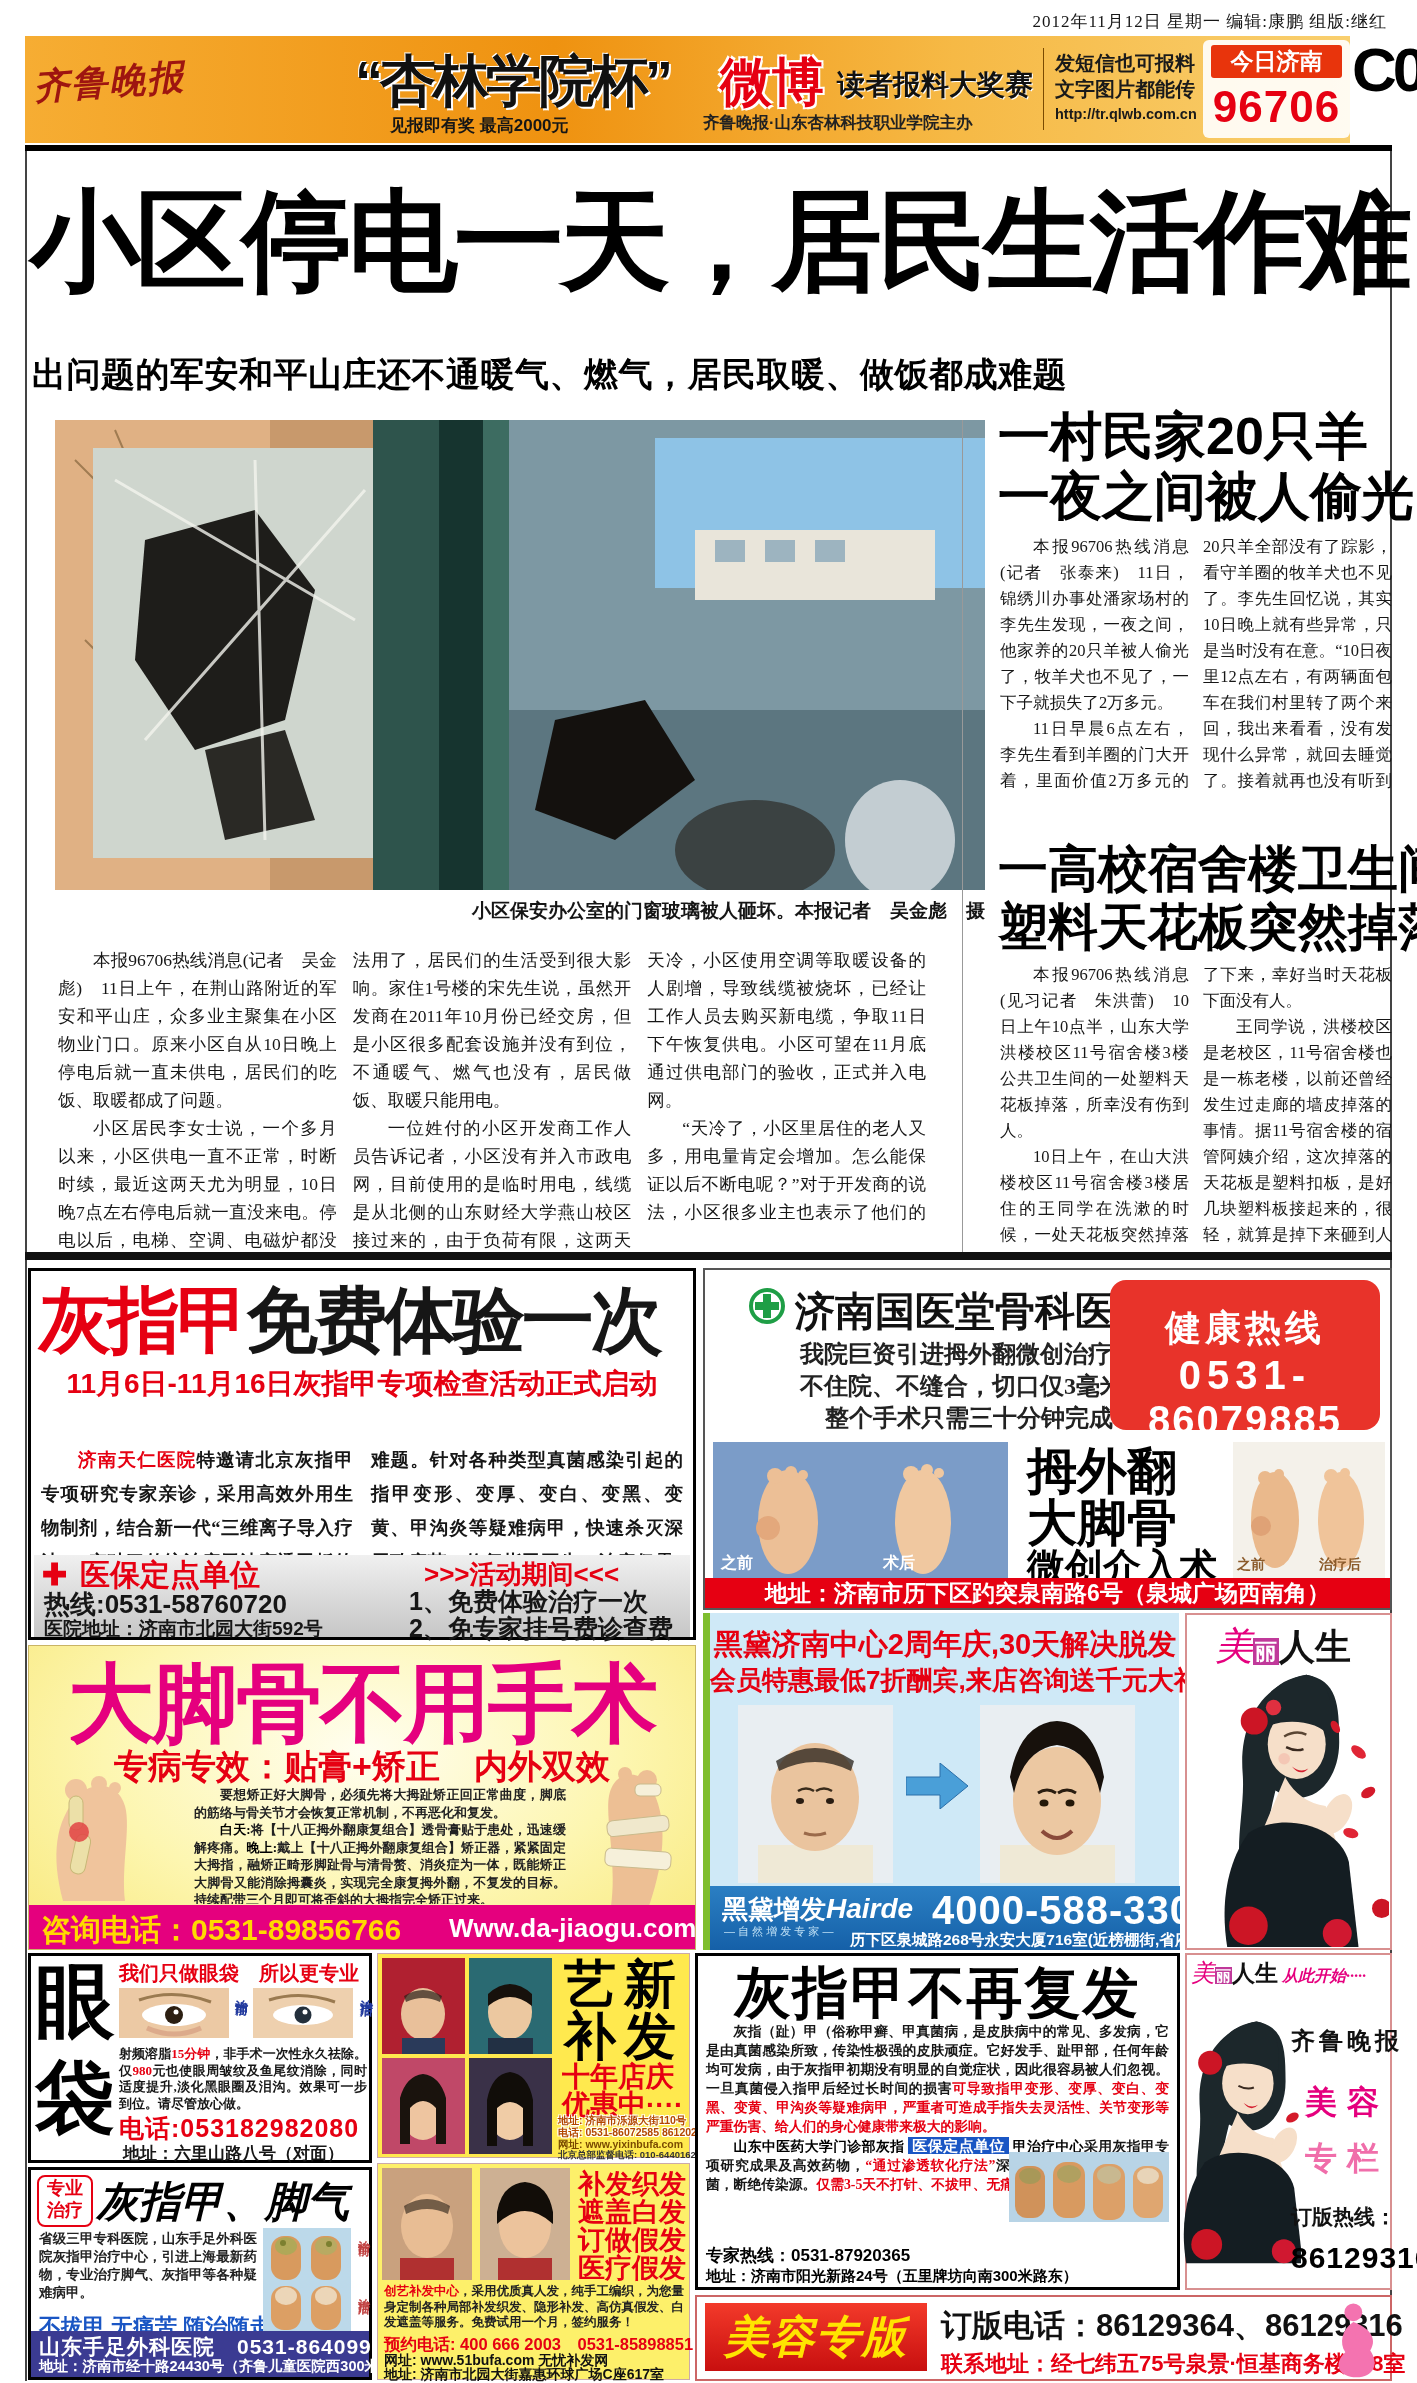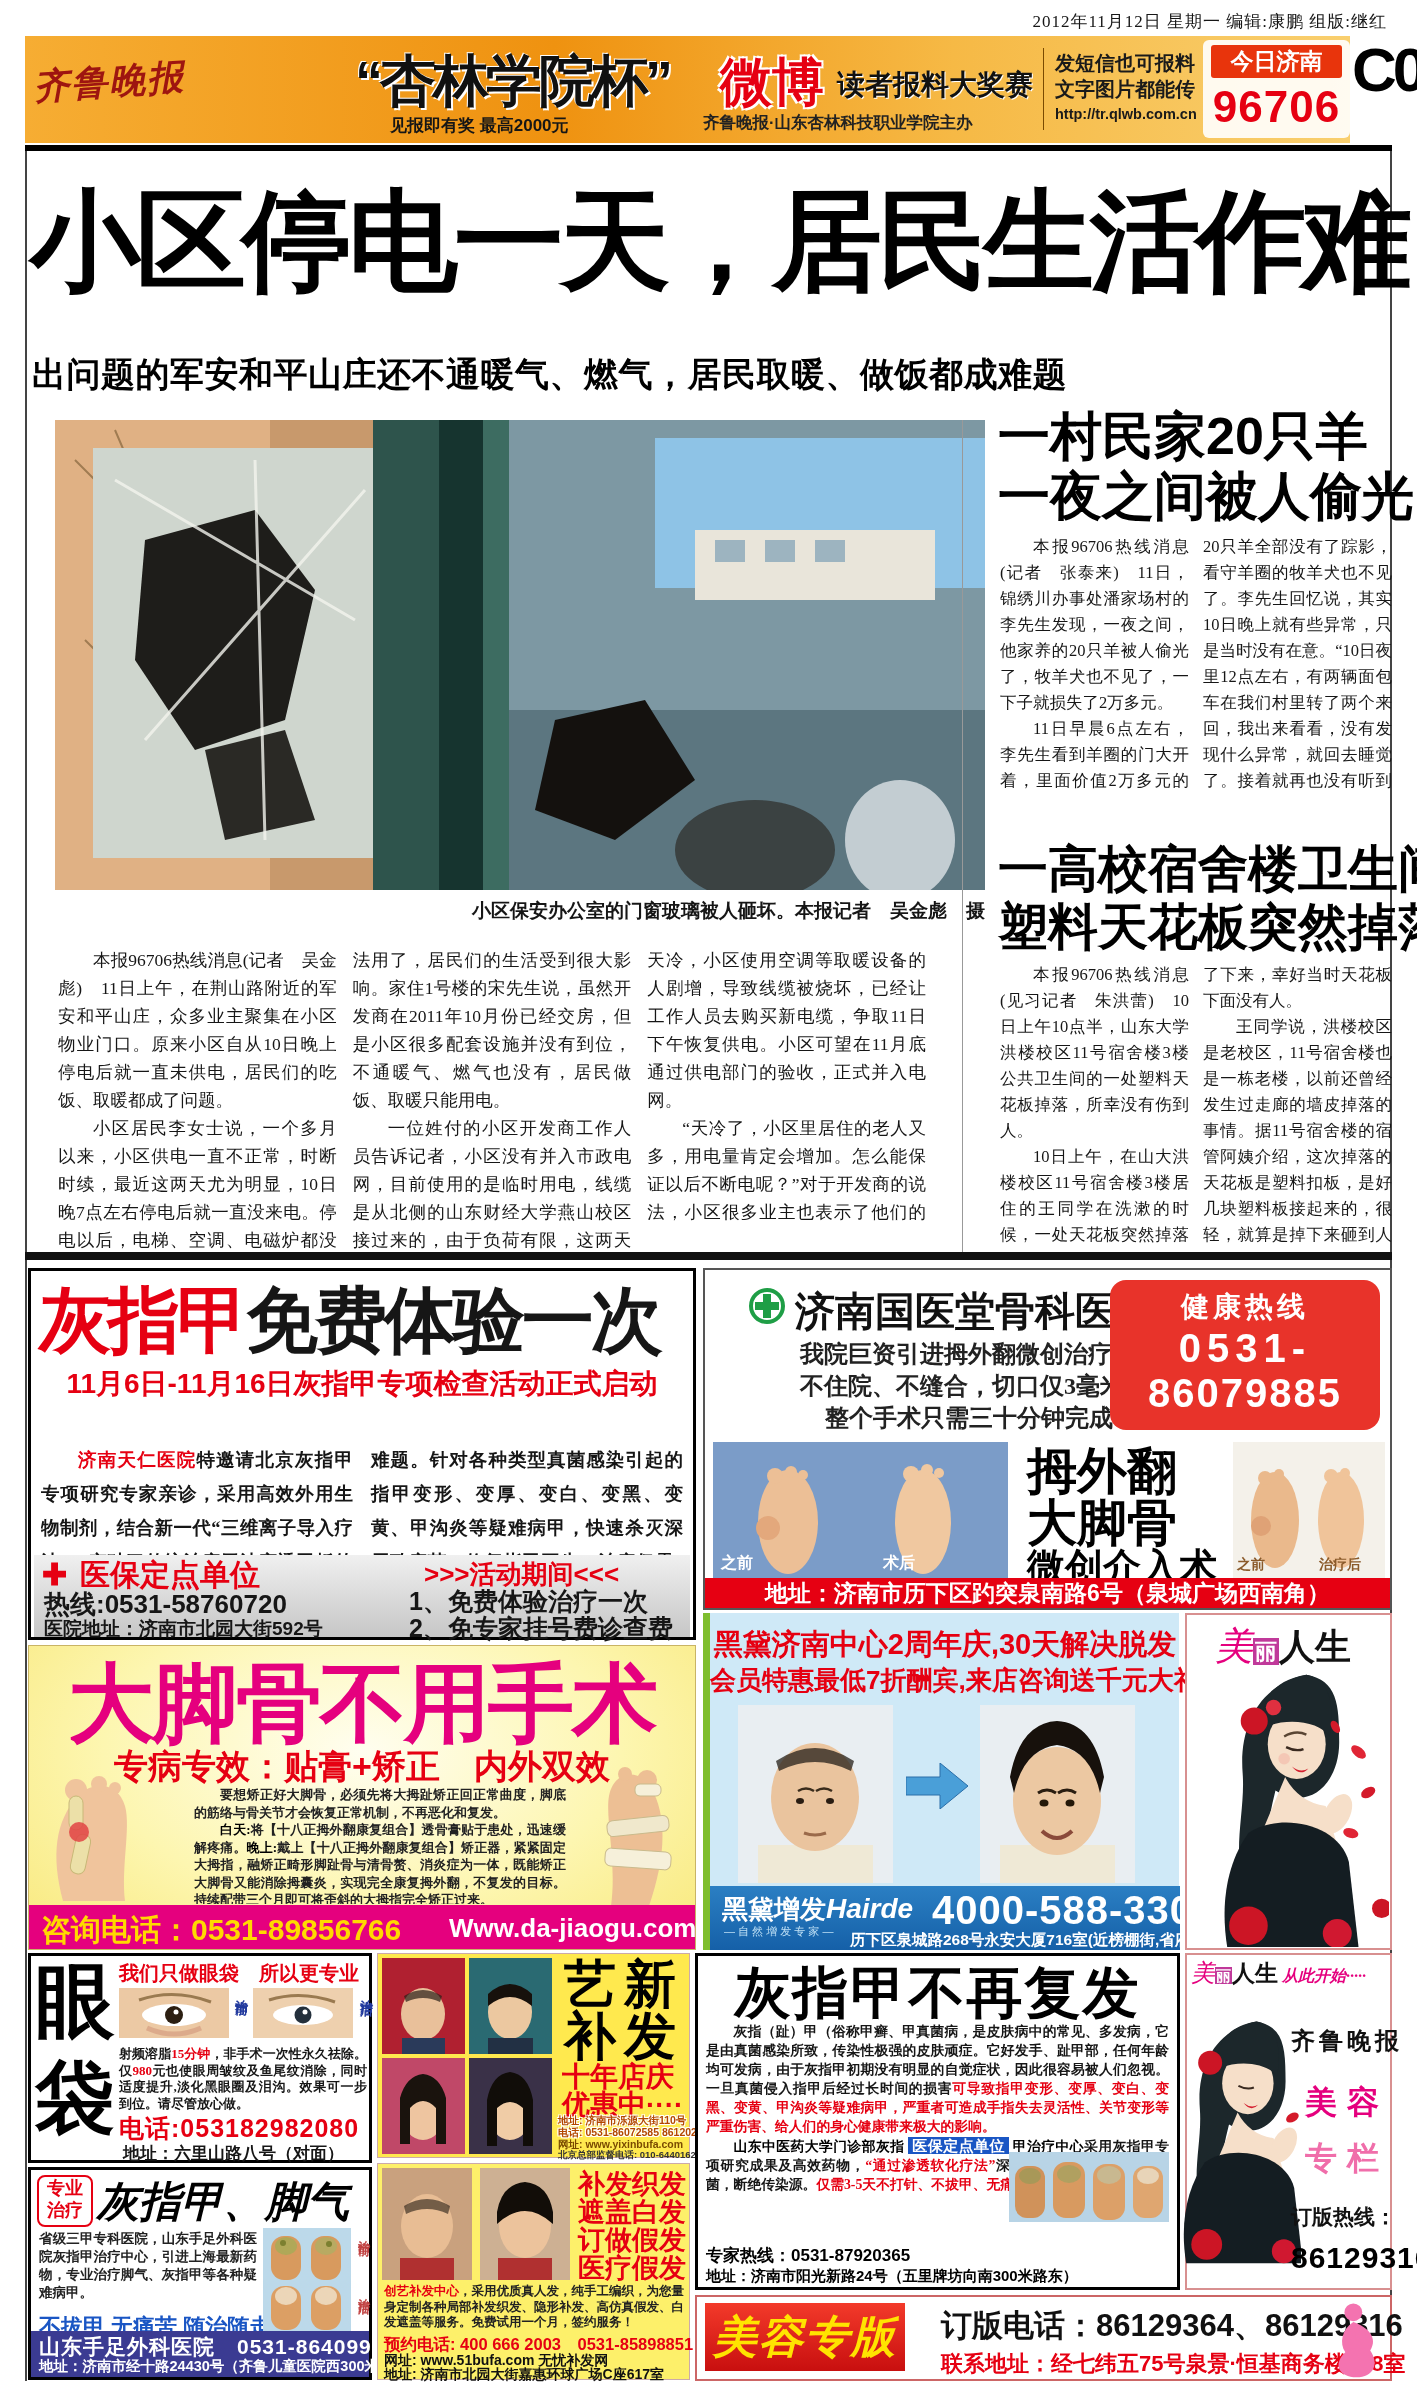--- a/index.html
+++ b/index.html
@@ -131,21 +131,21 @@
           <circle cx="20" cy="20" r="16" fill="none" stroke="#1f9e46" stroke-width="4"></circle>
           <rect x="16" y="8" width="8" height="24" fill="#1f9e46"></rect>
           <rect x="8" y="16" width="24" height="8" fill="#1f9e46"></rect>
         </svg>
     </div>
     <div class="abs b nowrap" style="left:90px;top:14px;font-size:40px;color:#111;">济南国医堂骨科医院</div>
     <div class="abs b nowrap" style="left:95px;top:68px;font-size:24px;color:#222;">我院巨资引进拇外翻微创治疗仪，</div>
     <div class="abs b nowrap" style="left:95px;top:100px;font-size:24px;color:#222;">不住院、不缝合，切口仅3毫米，</div>
     <div class="abs b nowrap" style="left:120px;top:132px;font-size:24px;color:#222;">整个手术只需三十分钟完成</div>
     <div class="abs c" style="left:405px;top:10px;width:270px;height:150px;background:#e8332a;border-radius:16px;color:#fff;">
-      <div class="sans blk" style="font-size:28px;margin-top:8px;letter-spacing:4px;">健康热线</div>
+      <div class="sans blk" style="font-size:36px;margin-top:24px;letter-spacing:4px;">健康热线</div>
       <div class="sans blk" style="font-size:40px;letter-spacing:6px;">0531-</div>
       <div class="sans blk" style="font-size:40px;letter-spacing:2px;">86079885</div>
     </div>
 
     <div class="abs" style="left:8px;top:172px;width:295px;height:136px;">
       <svg width="295" height="136" viewBox="0 0 295 136">
         <rect width="295" height="136" fill="#7b9cc8"></rect>
         <ellipse cx="75" cy="80" rx="30" ry="52" fill="#ecbf96"></ellipse>
           <circle cx="55" cy="86" r="12" fill="#e3a87c"></circle>
         <circle cx="62" cy="34" r="8" fill="#ecbf96"></circle>
@@ -451,21 +451,21 @@
       </svg>
     </div>
     <div class="abs b nowrap" style="left:104px;top:70px;font-size:24px;letter-spacing:4px;color:#111;">齐鲁晚报</div>
     <div class="abs sans blk mag nowrap" style="left:118px;top:126px;font-size:32px;letter-spacing:10px;">美容</div>
     <div class="abs sans blk nowrap" style="left:118px;top:182px;font-size:32px;letter-spacing:10px;color:#f06eaa;">专栏</div>
     <div class="abs b nowrap" style="left:104px;top:248px;font-size:21px;color:#111;">订版热线：</div>
     <div class="abs sans blk nowrap" style="left:104px;top:286px;font-size:30px;color:#000;letter-spacing:1px;">86129316</div>
   </div>
 
   <div class="abs" style="left:695px;top:2295px;width:697px;height:86px;background:#fff;border:2px solid #c66;box-sizing:border-box;">
-    <div class="abs sans blk c" style="left:8px;top:6px;width:200px;height:68px;line-height:68px;background:linear-gradient(#f33a2a,#c80f0f);color:#ffe400;font-size:44px;font-style:italic;letter-spacing:2px;">美容专版</div>
+    <div class="abs sans blk c" style="left:8px;top:6px;width:222px;height:68px;line-height:68px;background:linear-gradient(#f33a2a,#c80f0f);color:#ffe400;font-size:44px;font-style:italic;letter-spacing:2px;">美容专版</div>
     <div class="abs sans blk nowrap" style="left:244px;top:8px;font-size:31px;color:#111;">订版电话：86129364、86129316</div>
     <div class="abs sans blk red nowrap" style="left:244px;top:52px;font-size:22px;">联系地址：经七纬五75号泉景·恒基商务楼408室</div>
     <div class="abs" style="right:2px;top:2px;">
       <svg width="64" height="80" viewBox="0 0 70 90">
         <circle cx="32" cy="15" r="10" fill="#f473b0"></circle>
         <path d="M32,26 C19,34 16,50 23,60 C10,72 14,86 32,88 C54,90 62,74 51,58 C60,44 49,32 32,26 Z" fill="#f473b0"></path>
       </svg>
     </div>
   </div>
 

